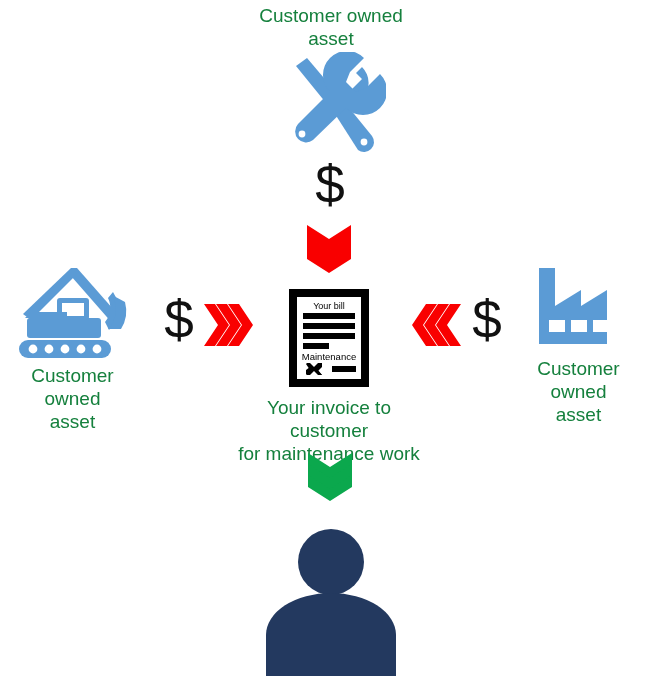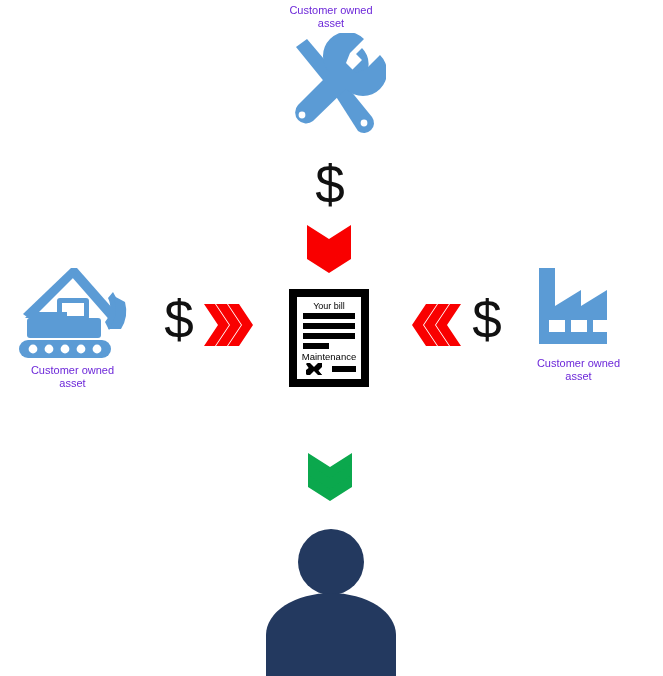--- a/index.html
+++ b/index.html
@@ -13,23 +13,23 @@
     position: relative;
     overflow: hidden;
     font-family: "Liberation Sans", "DejaVu Sans", sans-serif;
     color: #151515;
   }
   .node {
     position: absolute;
   }
   .caption {
     text-align: center;
-    font-size: 11px;
+    font-size: 19px;
     line-height: 1.22;
-    color: #6d28d9;
+    color: #15803d;
     white-space: pre-line;
   }
 
   
   #tools-node {
     left: 246px;
     top: 4px;
     width: 170px;
   }
   #tools-node .caption { margin-bottom: 2px; }
@@ -193,20 +193,22 @@
     <rect x="15" y="55" width="26" height="6" fill="#000000"></rect>
 
     <text x="41" y="72" text-anchor="middle" font-family="Liberation Sans, sans-serif" font-size="9.5" fill="#000000">Maintenance</text>
 
     <g fill="#000000">
       <polygon points="18,75 22,75 26,79 30,75 34,75 34,79 30,83 34,87 34,86 30,86 26,82 22,86 18,86 18,82 22,79 18,75"></polygon>
       <path d="M18 76 L22 76 L26 80 L30 76 L34 76 L30 82 L34 87 L30 87 L26 83 L22 87 L18 87 L22 82 Z"></path>
     </g>
     <rect x="44" y="78" width="24" height="6" fill="#000000"></rect>
   </svg>
+  <div class="caption">Your invoice to customer
+for maintenance work</div>
 </div>
 
 <div class="node chev-group" id="chev-left">
   <svg width="54" height="46" viewBox="0 0 54 46">
     <g fill="#f90000">
       <polygon points="53,2 39,23 53,44 42,44 28,23 42,2"></polygon>
       <polygon points="41,2 27,23 41,44 30,44 16,23 30,2"></polygon>
       <polygon points="29,2 15,23 29,44 18,44 4,23 18,2"></polygon>
     </g>
   </svg>

